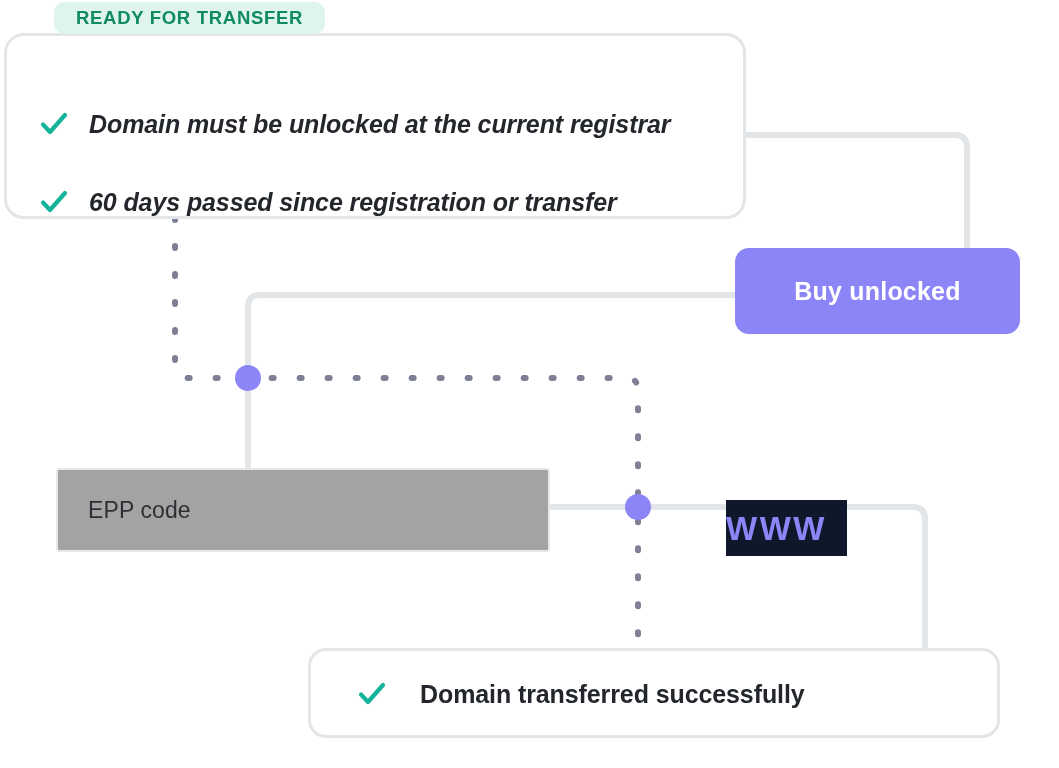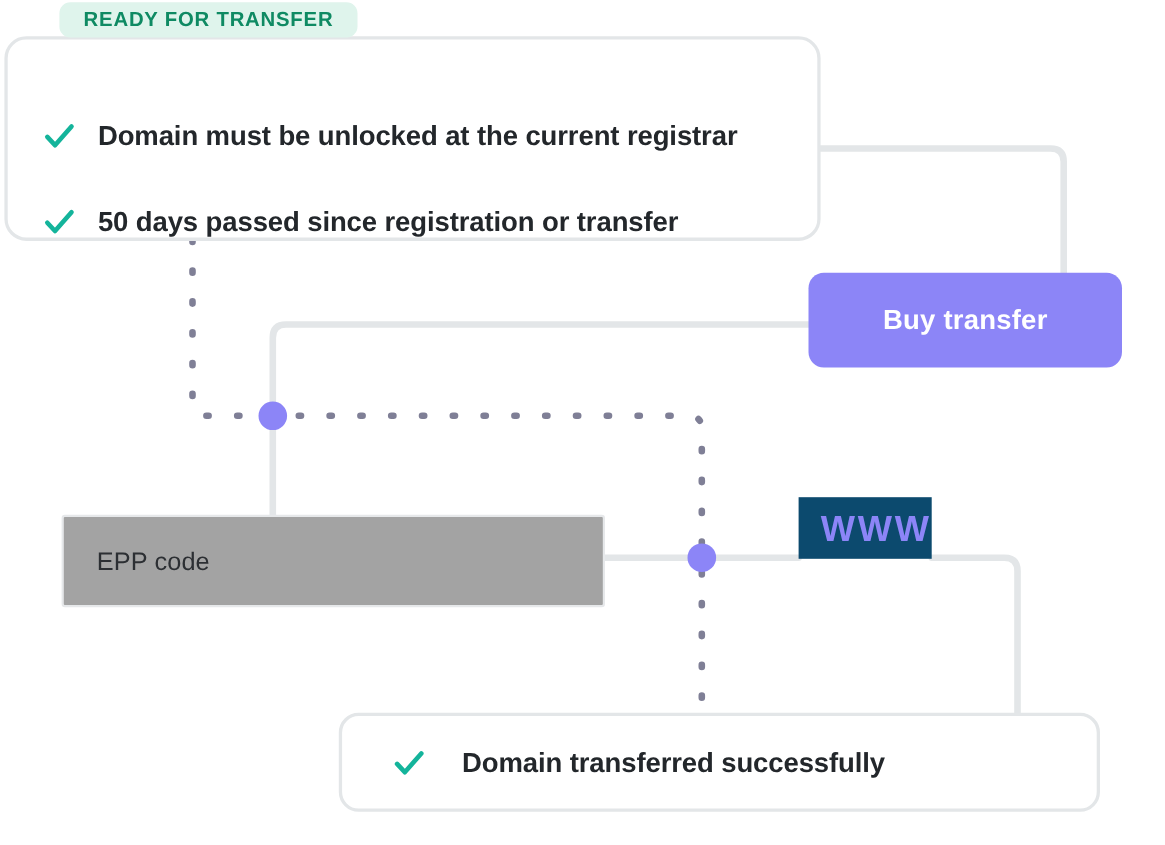--- a/index.html
+++ b/index.html
@@ -41,20 +41,21 @@
 
   
   #ready-card {
     left: 4px;
     top: 33px;
     width: 742px;
     height: 186px;
     border: 3px solid #e3e6e8;
     border-radius: 20px;
     padding: 0;
+    font-style: italic;
   }
   #ready-badge {
     position: absolute;
     left: 54px;
     top: 2px;
     height: 32px;
     padding: 0 22px;
     display: flex;
     align-items: center;
     background: #dff4ec;
@@ -127,27 +128,27 @@
   #epp-value {
     font-size: 23px;
     color: #2c2f33;
     font-weight: 400;
     letter-spacing: 0.1px;
   }
 
   
   #www-chip {
     left: 726px;
-    top: 452px;
+    top: 500px;
     width: 121px;
     height: 56px;
-    background: #0c4a6e;
-    display: flex;
-    align-items: center;
-    justify-content: flex-end;
+    background: #0f172a;
+    display: flex;
+    align-items: center;
+    justify-content: flex-start;
   }
   #www-text {
     color: #8c85f7;
     font-size: 33px;
     font-weight: bold;
     letter-spacing: 2.5px;
     line-height: 1;
   }
 
   
@@ -193,27 +194,27 @@
       <svg class="check-icon" viewBox="0 0 30 30">
         <path d="M4 15.5 L11 23 L26 6" fill="none" stroke="#14b49b" stroke-width="4.2" stroke-linecap="round" stroke-linejoin="round"></path>
       </svg>
       <span class="check-text">Domain must be unlocked at the current registrar</span>
     </div>
 
     <div class="check-row" id="ready-row-1">
       <svg class="check-icon" viewBox="0 0 30 30">
         <path d="M4 15.5 L11 23 L26 6" fill="none" stroke="#14b49b" stroke-width="4.2" stroke-linecap="round" stroke-linejoin="round"></path>
       </svg>
-      <span class="check-text">50 days passed since registration or transfer</span>
+      <span class="check-text">60 days passed since registration or transfer</span>
     </div>
   </div>
 
   <div id="ready-badge">READY FOR TRANSFER</div>
 
-  <button class="card" id="buy-transfer">Buy transfer</button>
+  <button class="card" id="buy-transfer">Buy unlocked</button>
 
   <div class="card" id="epp-field">
     <span id="epp-value">EPP code</span>
   </div>
 
   <div class="card" id="www-chip">
     <span id="www-text">WWW</span>
   </div>
 
   <div class="card" id="success-card">

